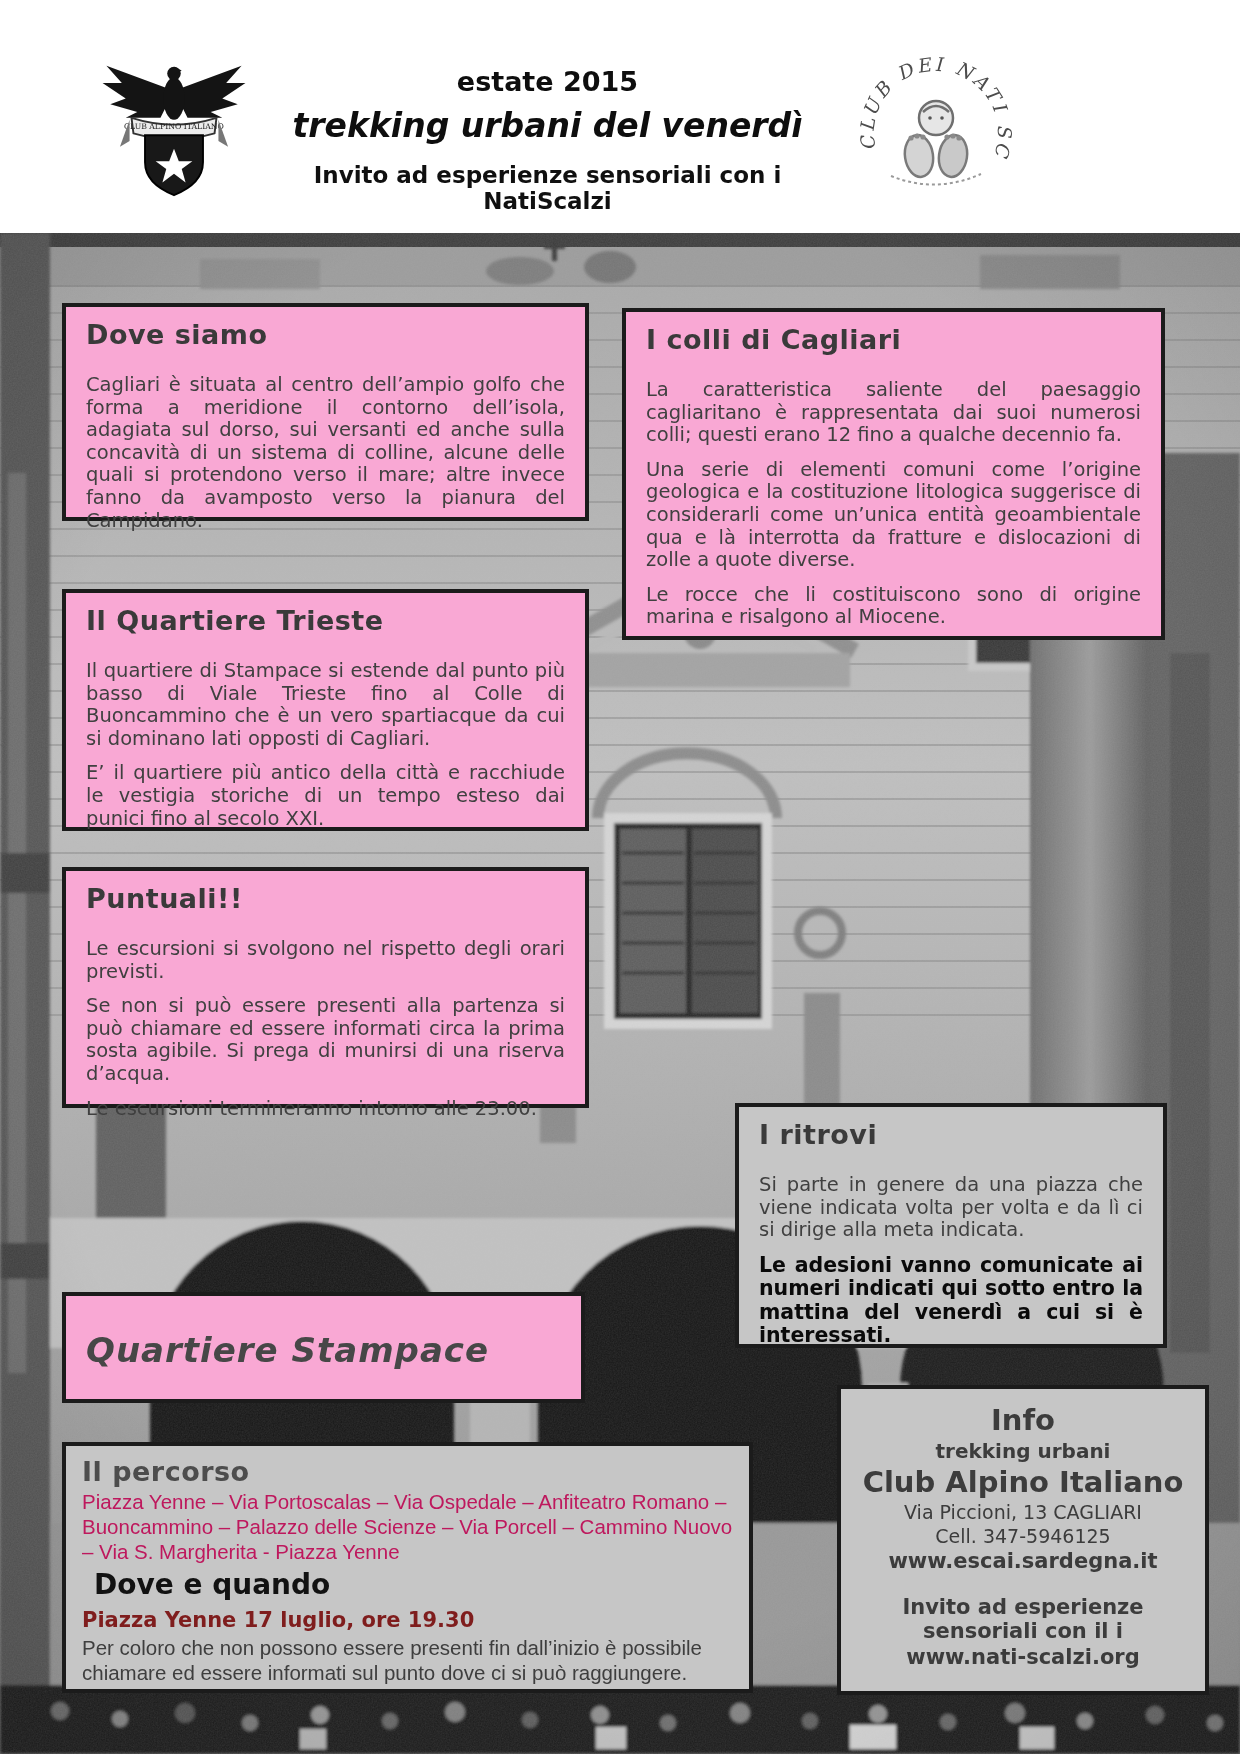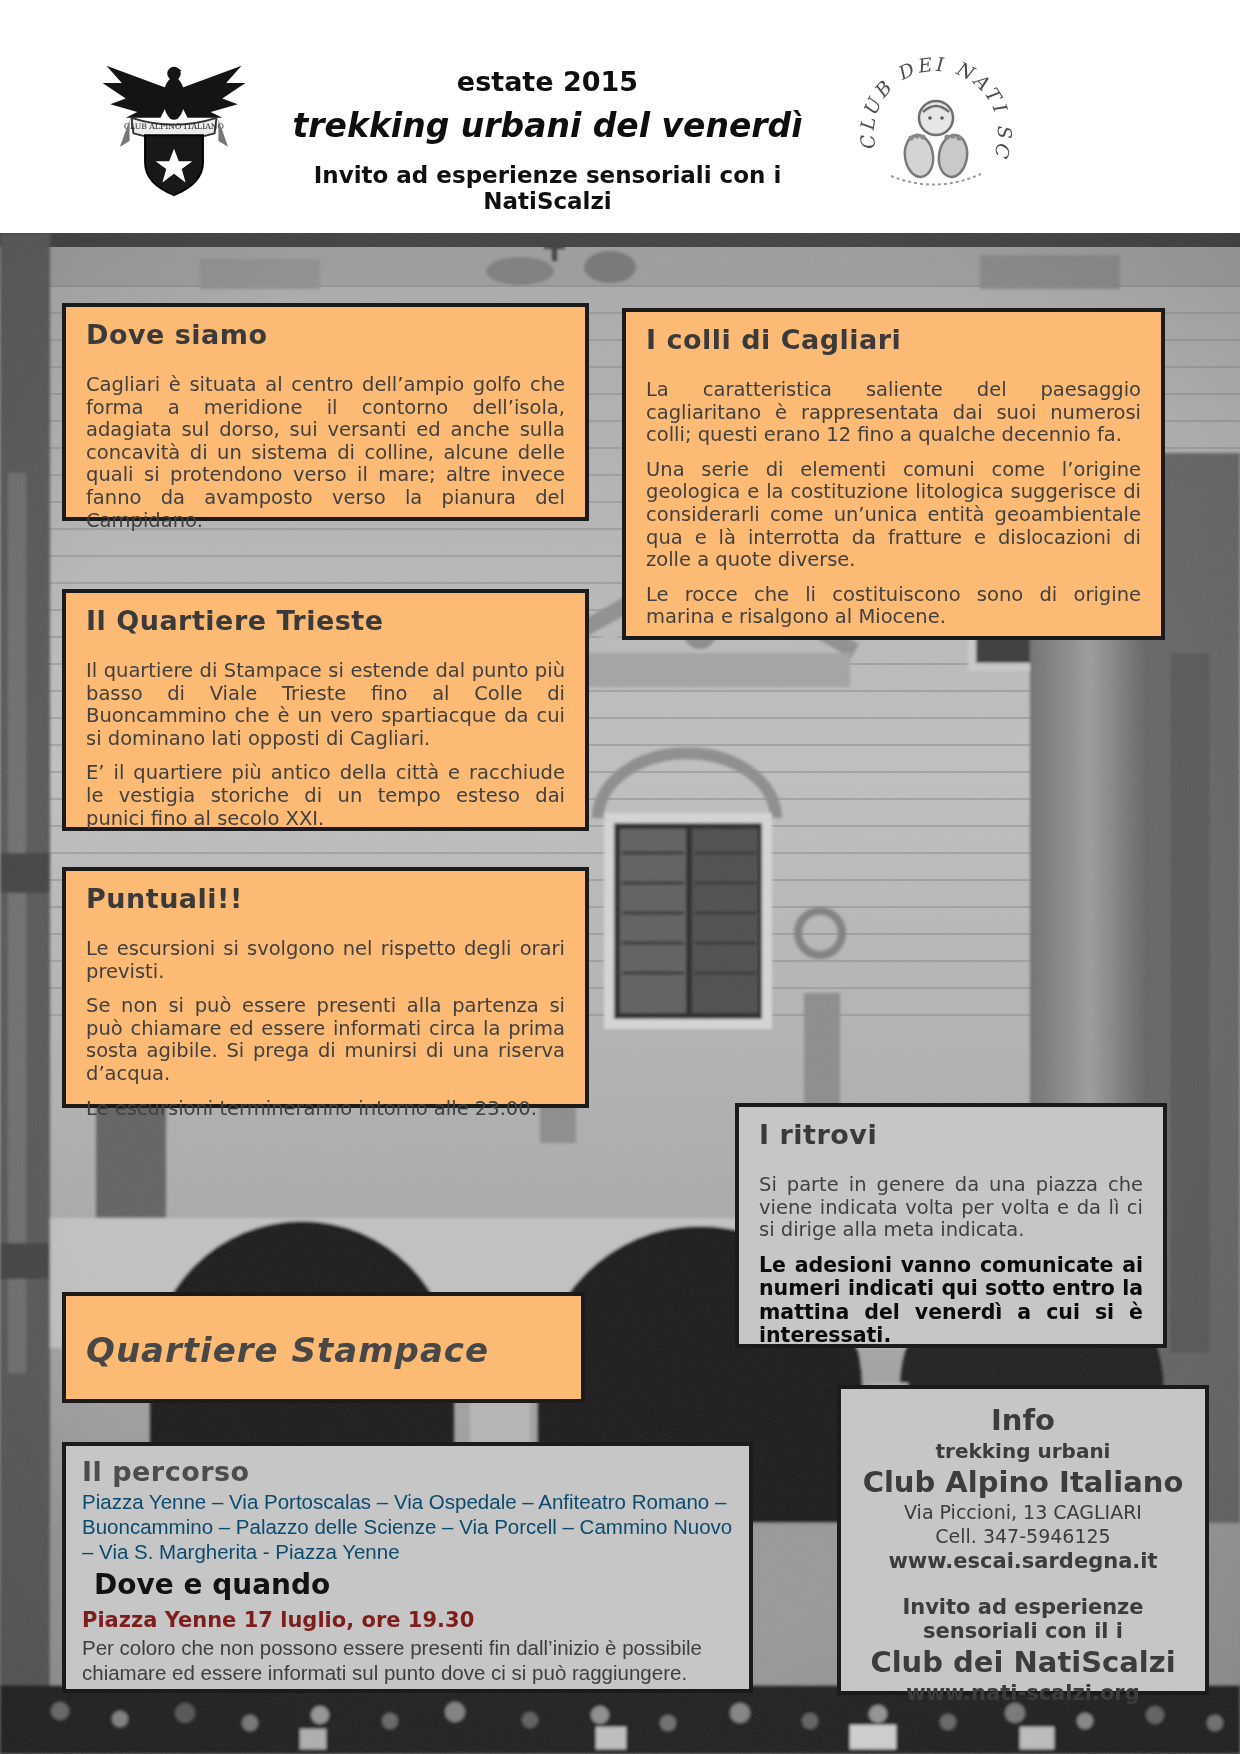--- a/index.html
+++ b/index.html
@@ -13,38 +13,38 @@
   .main-title{font-size:33px;font-weight:bold;font-style:italic;color:#0e0e0e;margin-top:9px;}
   .sub-title{font-size:23px;font-weight:bold;color:#101010;margin-top:17px;}
   .cai-logo{position:absolute;left:95px;top:58px;width:158px;height:140px;}
   .ns-logo{position:absolute;left:860px;top:52px;width:152px;height:150px;}
 
   
   .photo{position:absolute;left:0;top:233px;width:1240px;height:1521px;background:#b3b3b3;}
   .photo svg{display:block;}
 
   
-  .box{position:absolute;background:#fdba74;border:4px solid #1b1b1b;box-sizing:border-box;
+  .box{position:absolute;background:#f9a8d4;border:4px solid #1b1b1b;box-sizing:border-box;
        padding:12px 20px 8px;}
   .box h2{font-size:27px;font-weight:bold;color:#3a3a3a;margin:0 0 24px 0;letter-spacing:.5px;}
   .box p{font-size:19.5px;line-height:22.6px;color:#404040;text-align:justify;margin:0;}
   .box p + p{margin-top:12px;}
   .gray{background:#c6c6c6;}
   .b-dove   {left:62px; top:303px;  width:527px; height:218px;}
   .b-colli  {left:622px;top:308px;  width:543px; height:332px;}
   .b-quart  {left:62px; top:589px;  width:527px; height:242px;}
   .b-punt   {left:62px; top:867px;  width:527px; height:241px;}
   .b-ritrovi{left:735px;top:1103px; width:432px; height:245px;}
   .b-ritrovi p.strong{font-weight:bold;color:#0a0a0a;font-size:20.5px;line-height:23.5px;}
   .b-banner {left:62px; top:1292px; width:523px; height:111px;display:flex;align-items:center;justify-content:flex-start;}
   .banner-text{font-size:34px;font-weight:bold;font-style:italic;color:#474747;letter-spacing:1px;}
   .b-perc   {left:62px; top:1442px; width:691px; height:251px;padding:10px 16px;}
   .b-perc h2{margin:0 0 2px 0;color:#4d4d4d;}
   .b-perc .route{font-family:"Liberation Sans",sans-serif;font-size:20.5px;line-height:25px;
-                 color:#0c4a6e;text-align:left;margin:0 0 4px 0;}
+                 color:#be185d;text-align:left;margin:0 0 4px 0;}
   .b-perc .when-title{font-size:28px;font-weight:bold;color:#121212;margin:2px 0 3px 12px;}
   .b-perc .when-detail{font-size:21px;font-weight:bold;color:#7f1d1d;margin:8px 0 3px 0;text-align:left;}
   .b-perc .note{font-family:"Liberation Sans",sans-serif;font-size:20.5px;line-height:25px;
                 color:#3e3e3e;text-align:left;margin:0;}
   .b-info {left:837px;top:1385px;width:372px;height:310px;text-align:center;padding:14px 8px;}
   .b-info div{color:#3c3c3c;}
   .i-title{font-size:29px;font-weight:bold;}
   .i-line1{font-size:20px;font-weight:bold;margin-top:2px;}
   .i-org1{font-size:29px;font-weight:bold;margin-top:2px;}
   .i-addr,.i-phone{font-size:19px;color:#4a4a4a;margin-top:2px;}
@@ -282,17 +282,16 @@
   <div class="box gray b-info">
     <div class="i-title">Info</div>
     <div class="i-line1">trekking urbani</div>
     <div class="i-org1">Club Alpino Italiano</div>
     <div class="i-addr">Via Piccioni, 13 CAGLIARI</div>
     <div class="i-phone">Cell. 347-5946125</div>
     <div class="i-site">www.escai.sardegna.it</div>
     <div class="i-spacer"></div>
     <div class="i-inv">Invito ad esperienze</div>
     <div class="i-inv">sensoriali con il i</div>
-    <div class="i-org2">Club dei NatiScalzi</div>
     <div class="i-site">www.nati-scalzi.org</div>
   </div>
 
 </div>
 
 </body></html>

